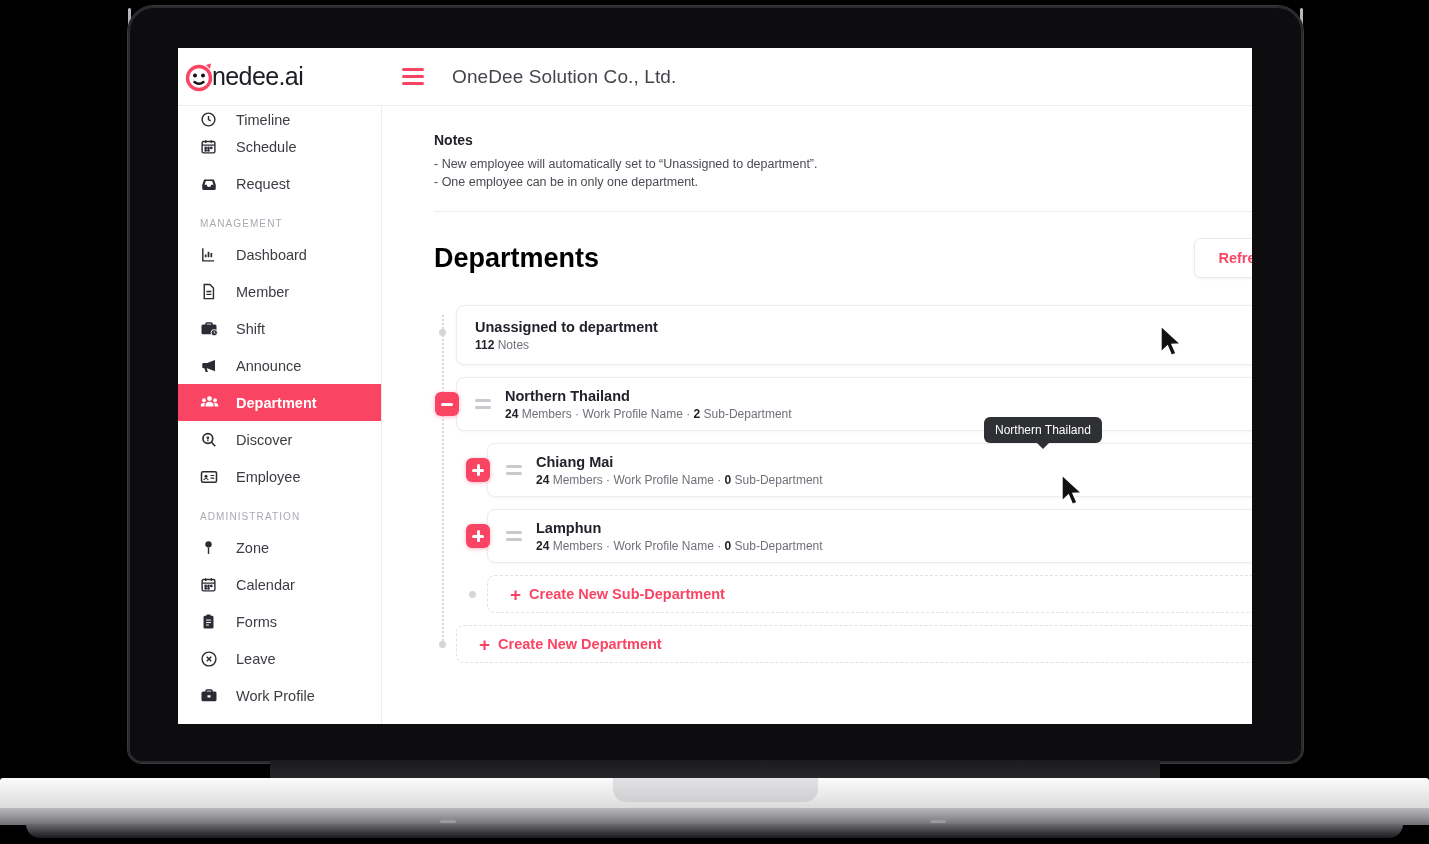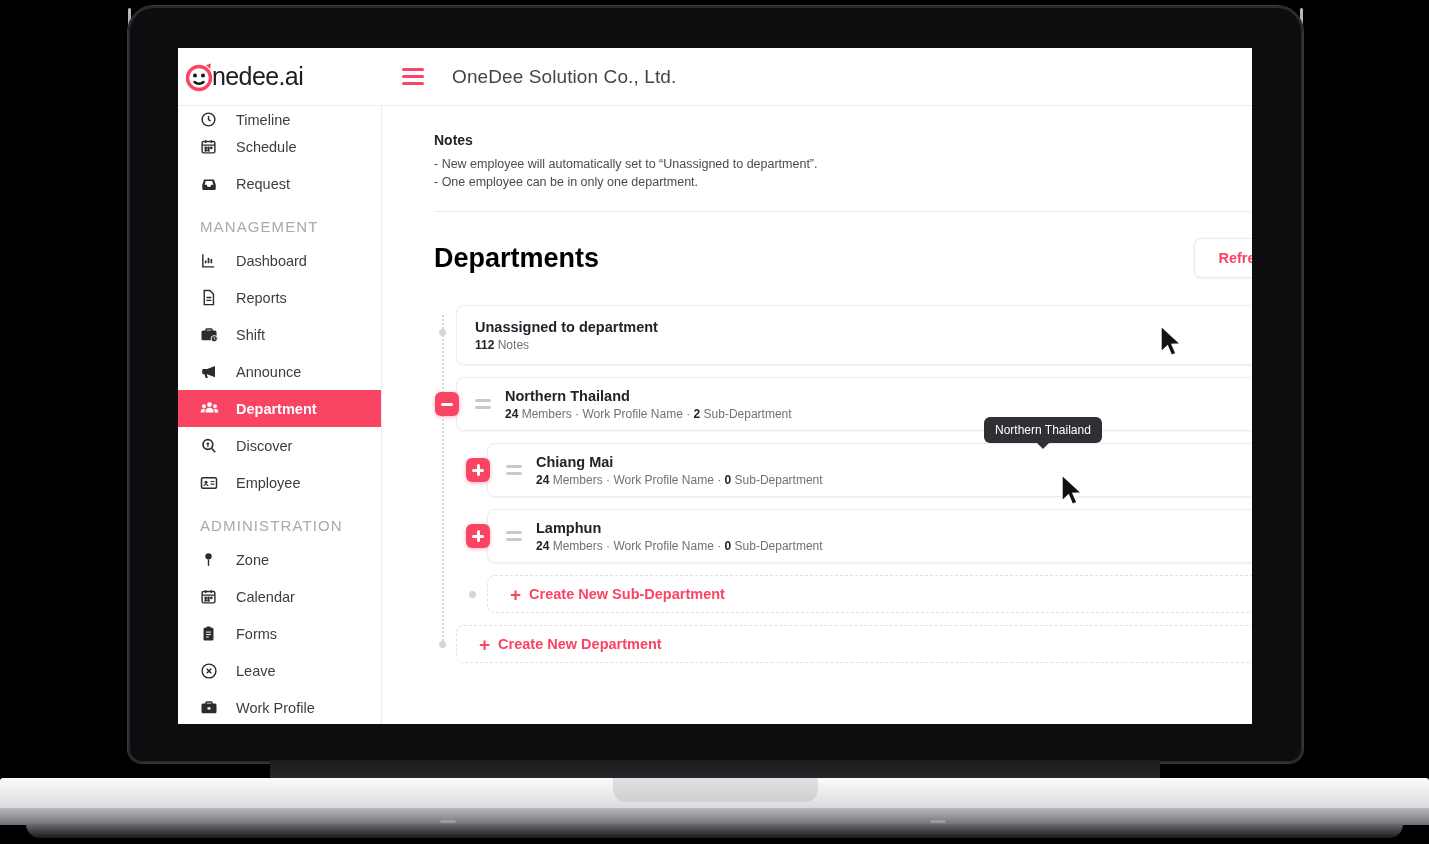--- a/index.html
+++ b/index.html
@@ -94,21 +94,21 @@
   .body-wrap { flex: 1; display: flex; overflow: hidden; }
 
   
   .sidebar { width: 204px; min-width:204px; background:#fff; border-right: 1px solid #ececec; padding-top: 0px; overflow: hidden; }
   .nav-item { display: flex; align-items: center; height: 37px; padding-left: 22px; cursor: pointer; }
   .nav-item .ico { width: 26px; display:flex; align-items:center; color:#2b2b33; }
   .nav-item .lbl { font-size: 14.5px; color: #3c3c44; margin-left: 10px; }
   .nav-item.active { background: #fa4463; }
   .nav-item.active .lbl { color:#fff; font-weight:700; }
   .nav-item.active .ico { color:#fff; }
-  .nav-section { font-size: 15px; color:#a9a9b2; letter-spacing: 1.1px; padding: 16px 0 7px 22px; }
+  .nav-section { font-size: 10px; color:#a9a9b2; letter-spacing: 1.1px; padding: 16px 0 7px 22px; }
   .nav-item.clipped { height: 22px; overflow: hidden; align-items: flex-end; }
 
   
   .content { flex: 1; background: #fff; padding: 0 34px 0 52px; overflow: hidden; position: relative; }
 
   .notes { padding-top: 26px; position: relative; }
   .notes-title { font-size: 14px; font-weight: 700; color: #23232a; }
   .notes-line { font-size: 12.5px; color: #4a4a52; margin-top: 9px; }
   .notes-line + .notes-line { margin-top: 4px; }
   .hide-link { position:absolute; right: 14px; top: 31px; color:#fa4463; font-size: 13px; font-weight:700; cursor:pointer; }
@@ -290,21 +290,21 @@
             <div class="lbl">Dashboard</div>
           </div>
 
           <div class="nav-item">
             <div class="ico">
               <svg width="17" height="17" viewBox="0 0 24 24" fill="none" stroke="#2b2b33" stroke-width="2">
                 <path d="M6 2h8l5 5v15H6z"></path>
                   <path d="M9 12h7M9 16h7"></path>
               </svg>
             </div>
-            <div class="lbl">Reports</div>
+            <div class="lbl">Member</div>
           </div>
 
           <div class="nav-item">
             <div class="ico">
               <svg width="18" height="18" viewBox="0 0 24 24" fill="#2b2b33">
                 <path d="M9 3h6a2 2 0 0 1 2 2v1h3a2 2 0 0 1 2 2v9a2 2 0 0 1-2 2H4a2 2 0 0 1-2-2V8a2 2 0 0 1 2-2h3V5a2 2 0 0 1 2-2zm0 3h6V5H9v1z"></path>
                 <circle cx="19" cy="17" r="4.2" fill="#2b2b33" stroke="#fff" stroke-width="1.3"></circle>
                 <path d="M19 15v2.2l1.4.9" stroke="#fff" stroke-width="1.2" fill="none"></path>
               </svg>
             </div>

